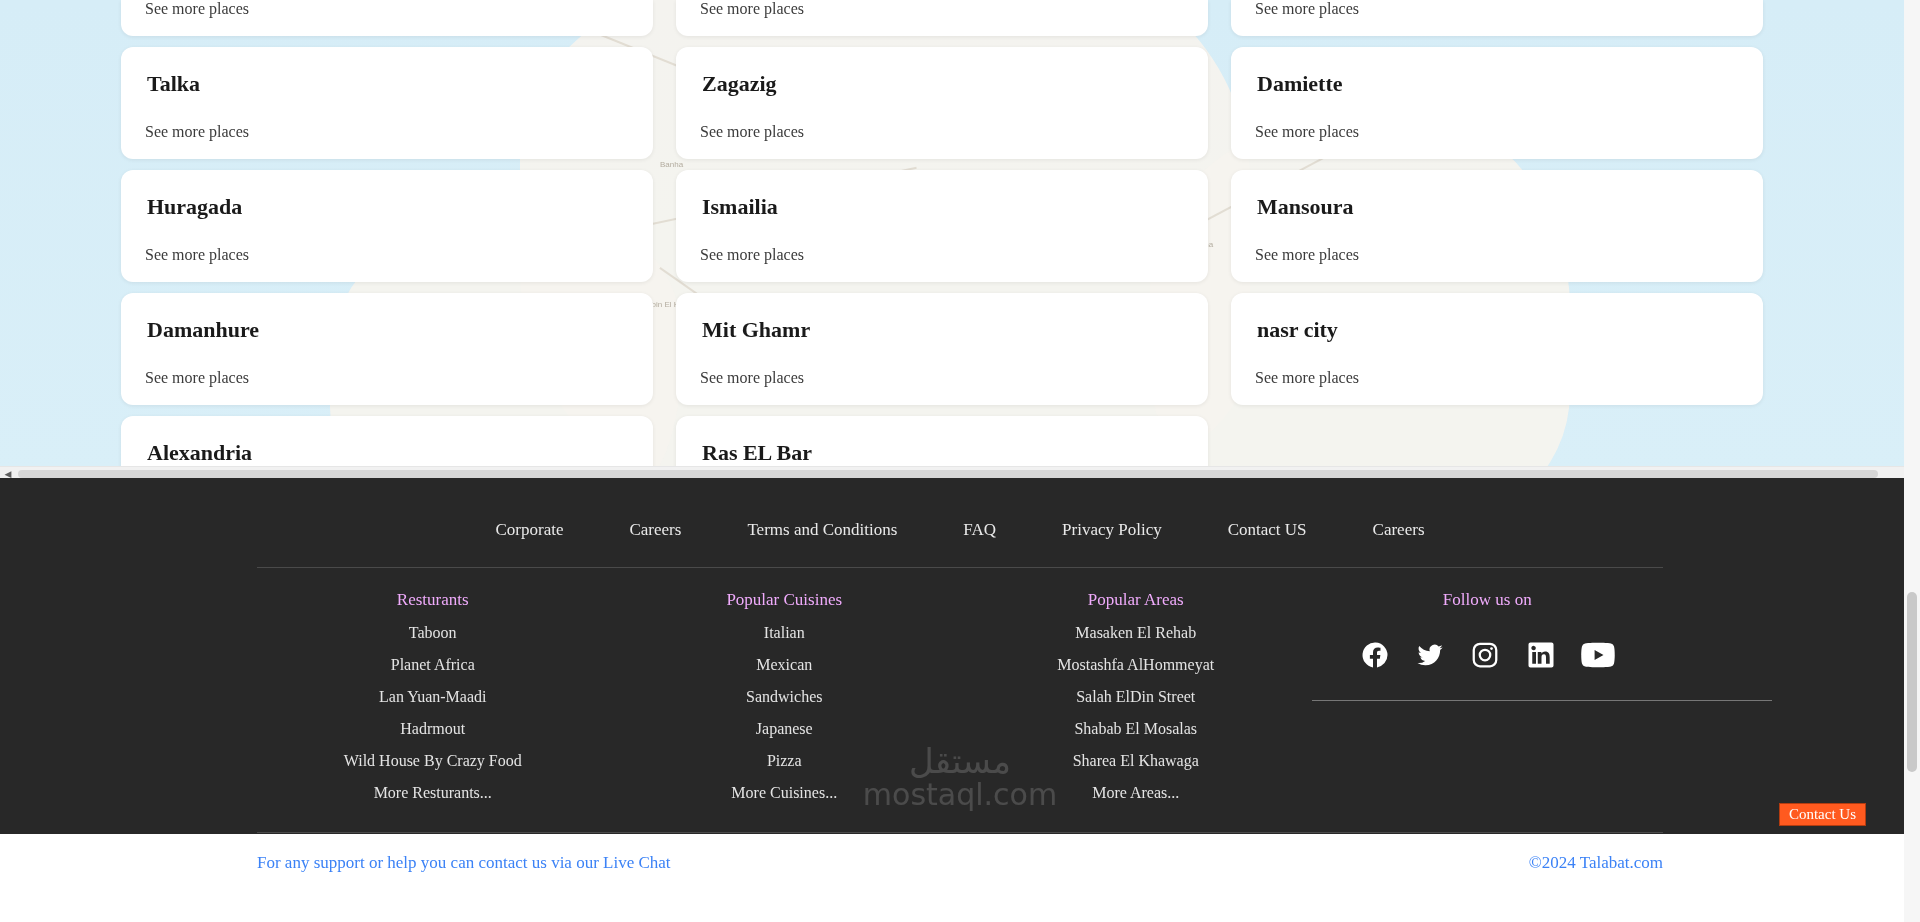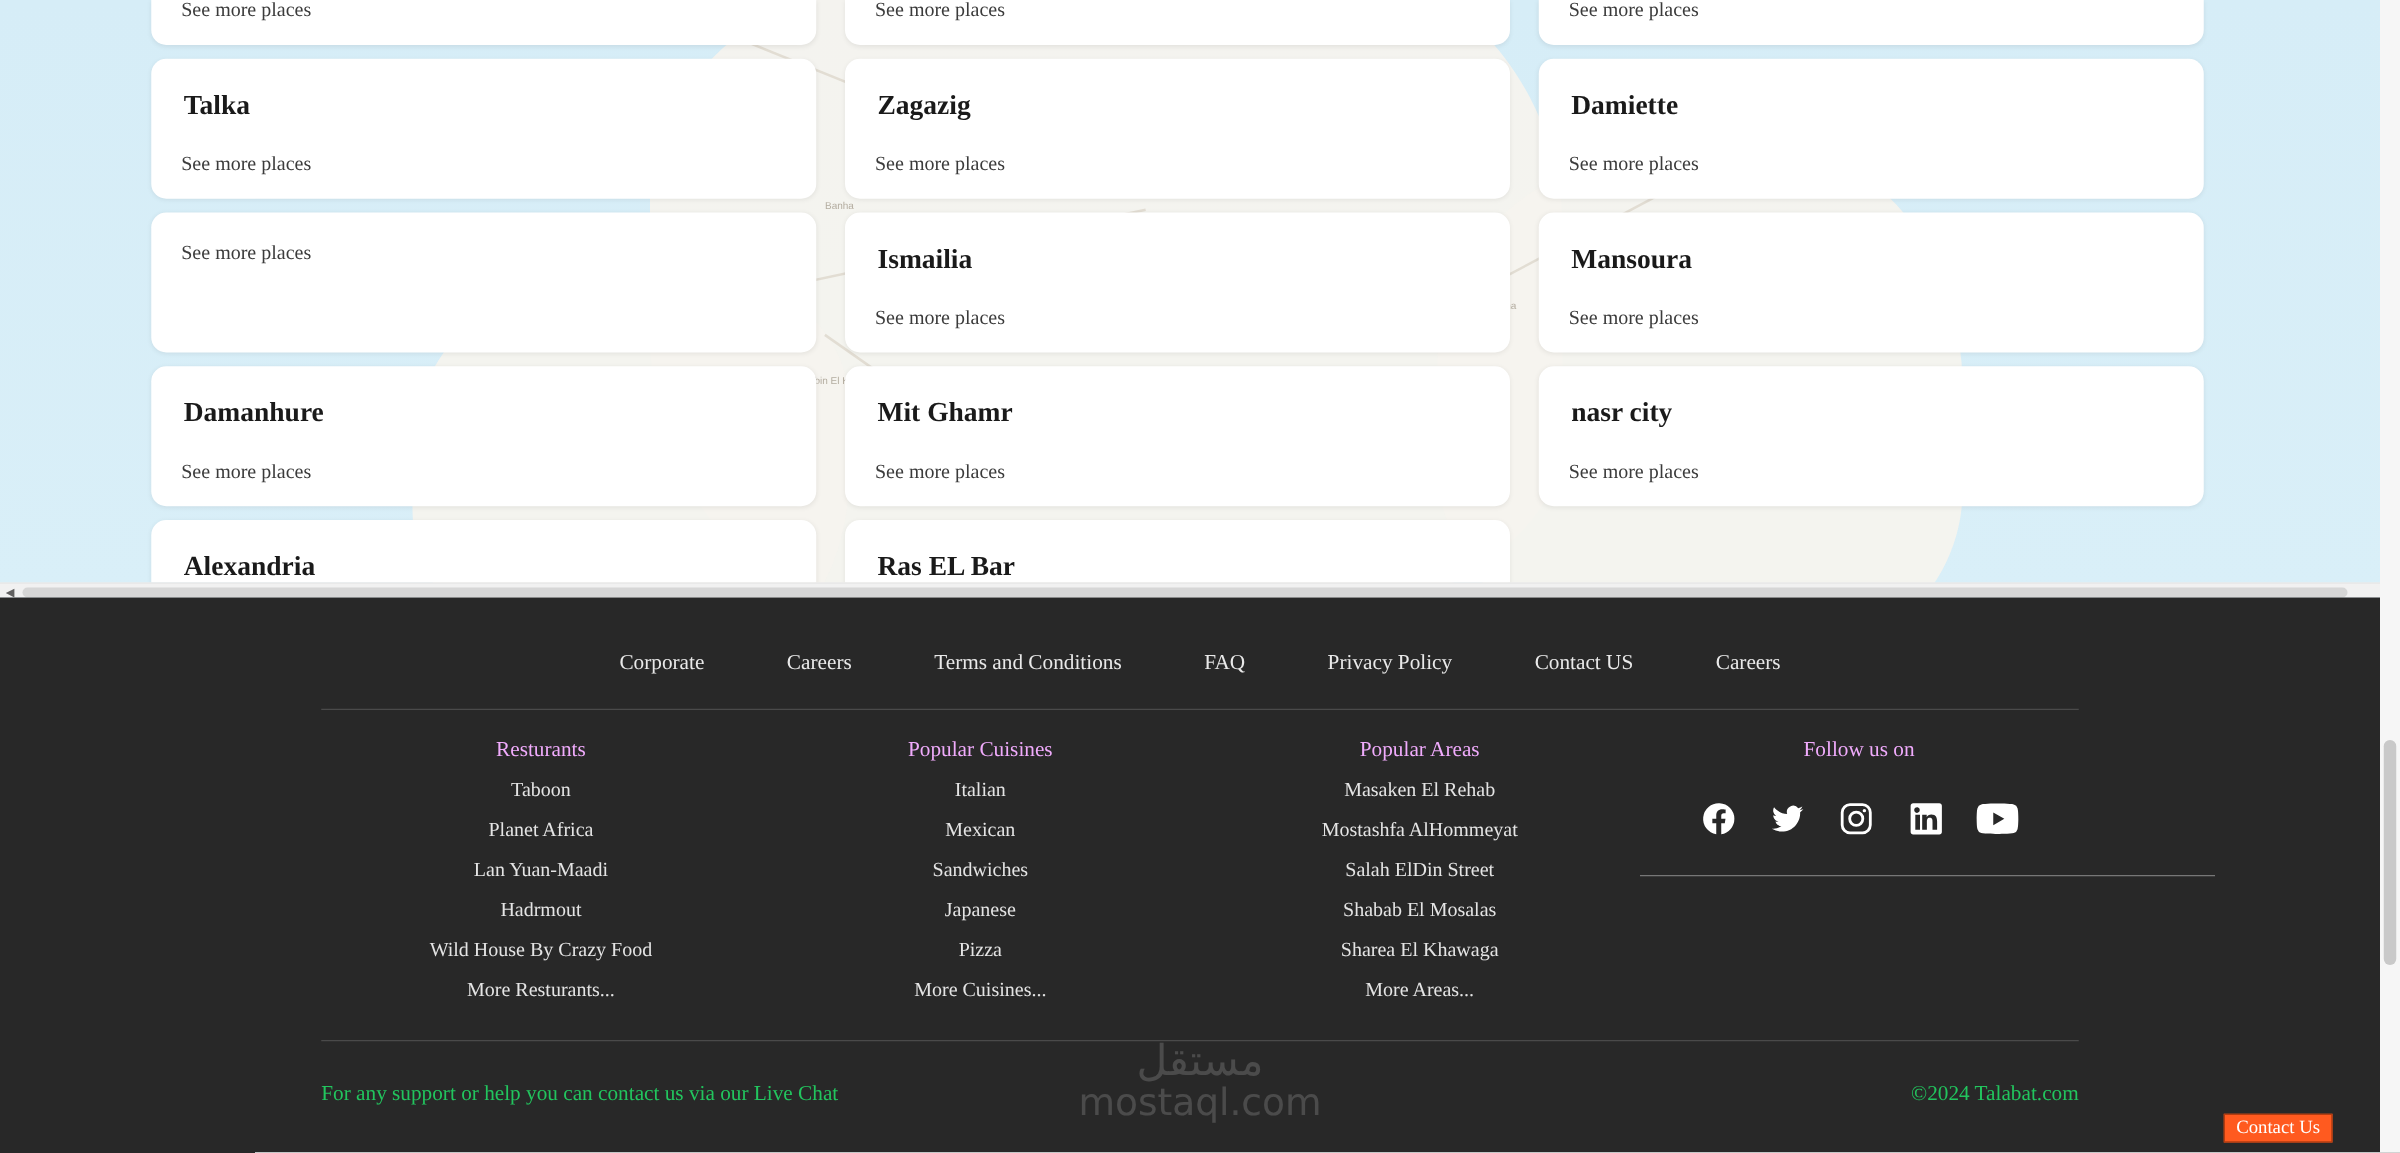--- a/index.html
+++ b/index.html
@@ -144,21 +144,21 @@
   .hscroll .thumb {
     position: absolute; left: 18px; top: 3px;
     width: 1860px; height: 8px;
     background: #d6d6d6; border-radius: 4px;
   }
 
   
   .footer {
     position: relative;
     width: 1920px;
-    height: 444px;
+    height: 356px;
     background: #282828;
     color: #ffffff;
   }
   .footer-top {
     display: flex;
     justify-content: center;
     gap: 0;
     padding-top: 42px;
   }
   .footer-top a {
@@ -212,28 +212,28 @@
     margin: 30px auto 0 auto;
   }
   .footer-bottom-divider {
     width: 1406px;
     height: 1px;
     background: #4a4a4a;
     margin: 16px auto 0 auto;
   }
   .footer-bottom {
     width: 1406px;
-    margin: 12px auto;
+    margin: 0 auto;
     display: flex;
     justify-content: space-between;
     align-items: center;
     padding-top: 20px;
     font-family: "Liberation Serif", serif;
     font-size: 17px;
-    color: #22c55e;
+    color: #3b82f6;
   }
 
   
   .watermark {
     position: absolute;
     left: 50%;
     transform: translateX(-50%);
     bottom: 22px;
     text-align: center;
     opacity: 0.16;
@@ -325,20 +325,21 @@
         <div class="city-card">
           <div class="city-name">Zagazig</div>
           <div class="city-more">See more places</div>
         </div>
         <div class="city-card">
           <div class="city-name">Damiette</div>
           <div class="city-more">See more places</div>
         </div>
 
         <div class="city-card">
+          <div class="city-name">Huragada</div>
           <div class="city-more">See more places</div>
         </div>
         <div class="city-card">
           <div class="city-name">Ismailia</div>
           <div class="city-more">See more places</div>
         </div>
         <div class="city-card">
           <div class="city-name">Mansoura</div>
           <div class="city-more">See more places</div>
         </div>

